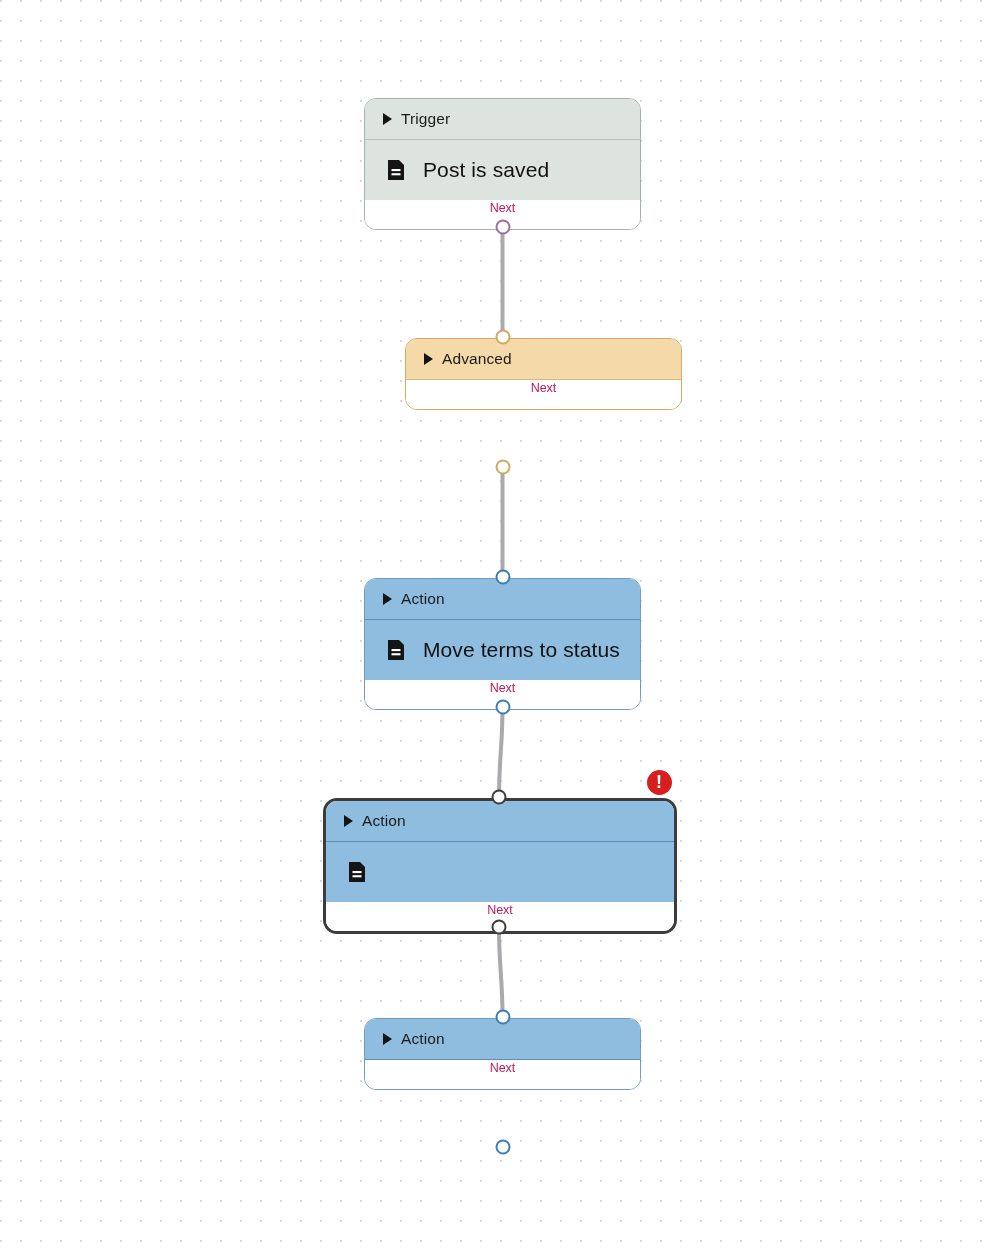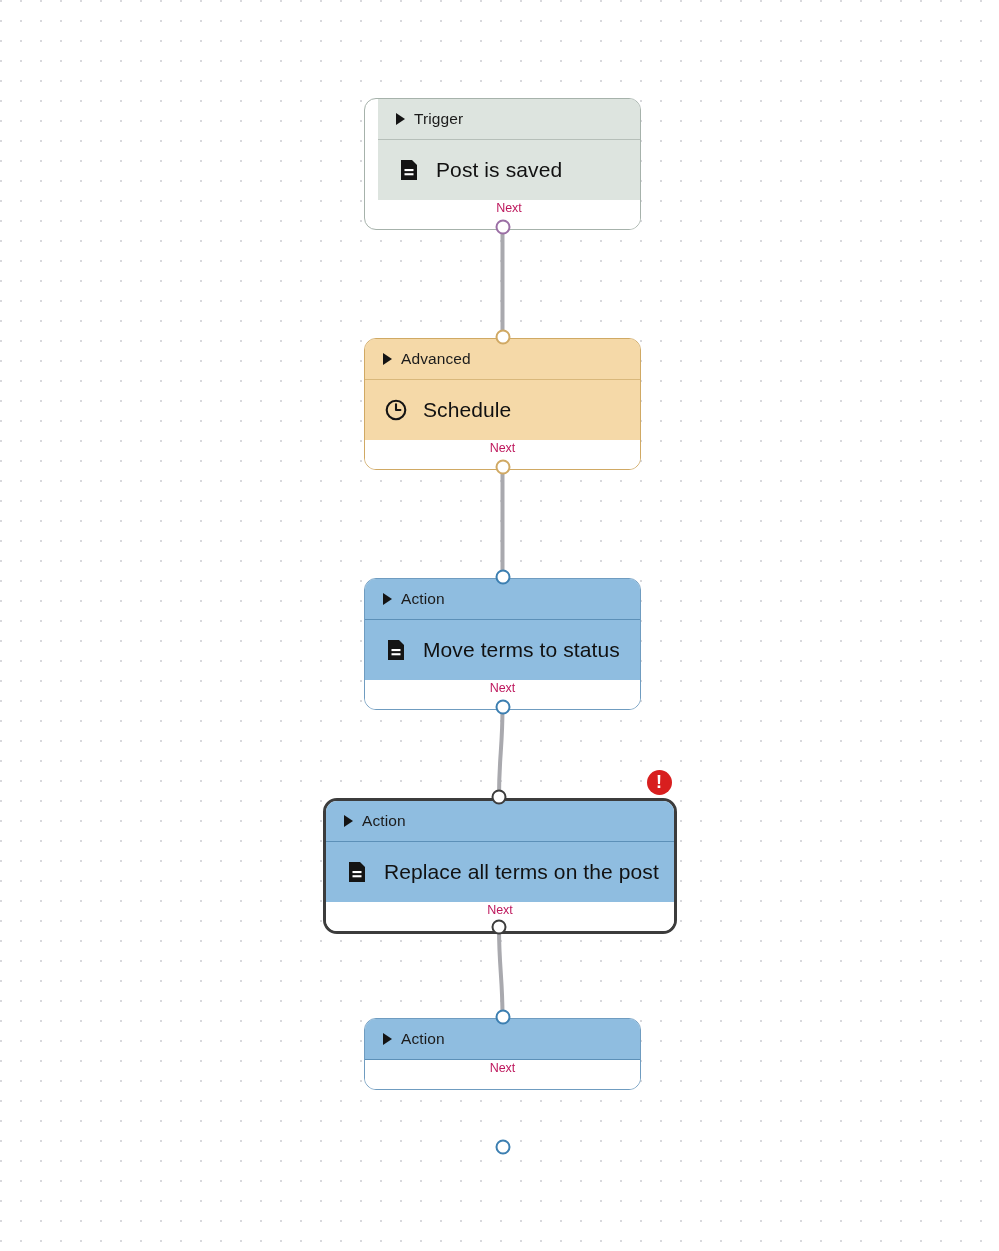--- a/index.html
+++ b/index.html
@@ -34,22 +34,22 @@
 
   
   .node {
     position: absolute;
     box-sizing: border-box;
     border-radius: 12px;
     background: #ffffff;
     overflow: hidden;
   }
   .node.normal { border: 1.6px solid #9aa39d; }
-  .node.trigger { border-color: #a6b2ab; padding-left: 13px; }
-  .node.advanced { border-color: #d0a964; }
+  .node.trigger { border-color: #a6b2ab; }
+  .node.advanced { border-color: #d0a964; margin-left: 41px; }
   .node.action { border-color: #6f9cc0; }
   .node.selected {
     border: 3px solid #3c3c3c;
     border-radius: 14px;
   }
 
   .node-header {
     display: flex;
     align-items: center;
     height: 40px;
@@ -184,29 +184,20 @@
     </div>
   </div>
   <div class="port purple" style="left:502.5px; top:227px;"></div>
 
   <div class="node normal advanced" style="left:364px; top:338px; width:277px;">
     <div class="node-header tint-advanced">
       <span class="caret"></span>
       <span>Advanced</span>
     </div>
     <div class="node-divider div-advanced"></div>
-    <div class="node-body tint-advanced">
-      <span class="node-icon">
-        <svg width="24" height="24" viewBox="0 0 24 24" aria-hidden="true">
-          <circle cx="12" cy="12" r="9.3" fill="none" stroke="#141414" stroke-width="2.1"></circle>
-          <path d="M12 6.3 V12 H16.4" fill="none" stroke="#141414" stroke-width="2.1" stroke-linecap="round" stroke-linejoin="round"></path>
-        </svg>
-      </span>
-      <span class="node-label">Schedule</span>
-    </div>
     <div class="node-footer">
       <span class="next-label">Next</span>
     </div>
   </div>
   <div class="port tan" style="left:502.5px; top:337px;"></div>
   <div class="port tan" style="left:502.5px; top:467px;"></div>
 
   <div class="node normal action" style="left:364px; top:578px; width:277px;">
     <div class="node-header tint-action">
       <span class="caret"></span>
@@ -237,21 +228,20 @@
     </div>
     <div class="node-divider div-action"></div>
     <div class="node-body tint-action">
       <span class="node-icon">
         <svg width="24" height="24" viewBox="0 0 24 24" aria-hidden="true">
           <path d="M4 2 h11 l5 5 v15 H4 Z" fill="#141414"></path>
           <rect x="7.5" y="11" width="9" height="2.1" fill="#ffffff"></rect>
           <rect x="7.5" y="15.2" width="9" height="2.1" fill="#ffffff"></rect>
         </svg>
       </span>
-      <span class="node-label">Replace all terms on the post</span>
     </div>
     <div class="node-footer">
       <span class="next-label">Next</span>
     </div>
   </div>
   <div class="port dark" style="left:499px; top:797px;"></div>
   <div class="port dark" style="left:499px; top:927px;"></div>
 
   <div class="error-badge" style="left:646.5px; top:769.5px;">
     <span class="bang">!</span>

